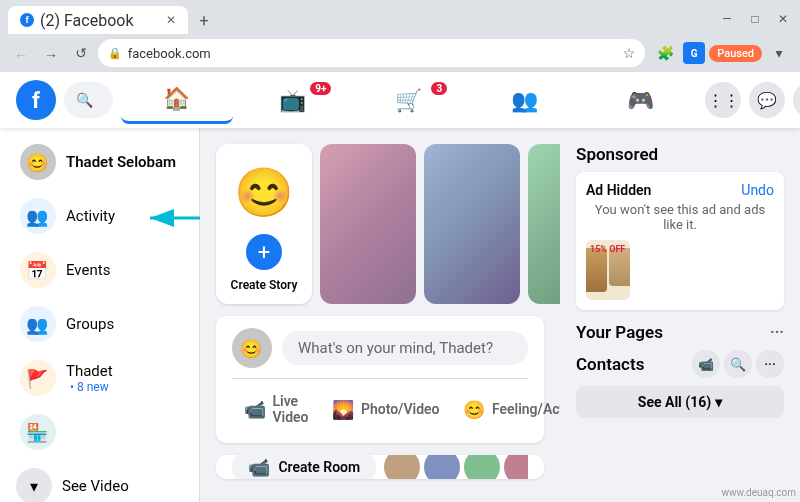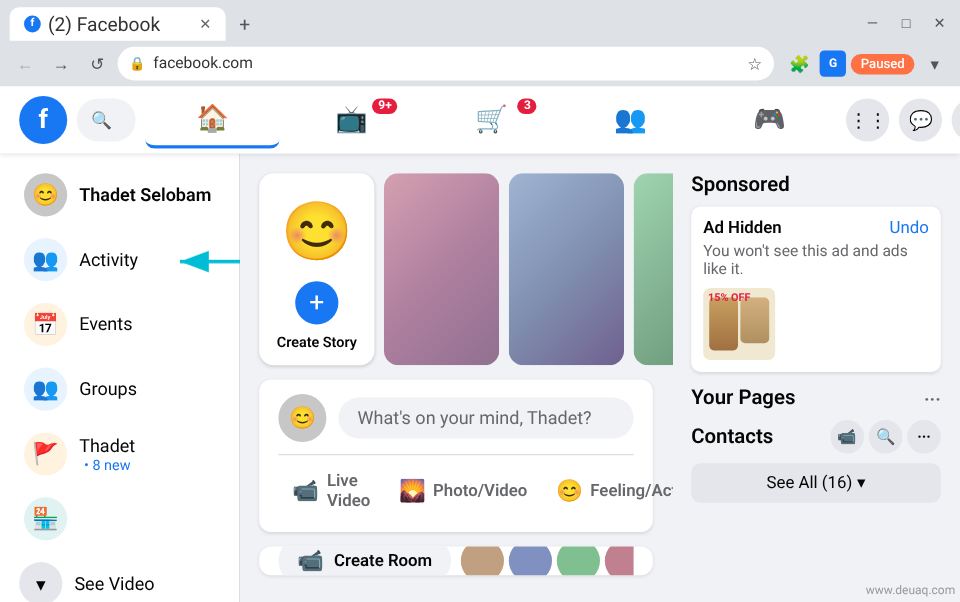--- a/index.html
+++ b/index.html
@@ -95,37 +95,37 @@
     .contact-avatar.c2 { background: #8090c0; }
     .contact-avatar.c3 { background: #80c090; }
     .contact-avatar.c4 { background: #c08090; }
 
     
     .post-preview { background: white; border-radius: 10px; box-shadow: 0 1px 3px rgba(0,0,0,0.1); overflow: hidden; }
 
     
     .fb-right { width: 240px; padding: 16px; overflow-y: auto; flex-shrink: 0; }
     .sponsored-header { font-size: 17px; font-weight: 600; color: #050505; margin-bottom: 8px; }
-    .ad-box { background: white; border-radius: 8px; padding: 10px; margin-bottom: 12px; box-shadow: 0 1px 3px rgba(0,0,0,0.1); }
+    .ad-box { background: white; border-radius: 8px; padding: 10px; margin-bottom: 12px; box-shadow: 0 1px 3px rgba(0,0,0,0.1); text-align: center; }
     .ad-hidden-row { display: flex; justify-content: space-between; align-items: center; margin-bottom: 4px; }
     .ad-hidden-label { font-size: 14px; font-weight: 600; color: #050505; }
     .ad-undo { font-size: 14px; color: #1877f2; cursor: pointer; }
     .ad-desc { font-size: 13px; color: #65676b; margin-bottom: 8px; }
     .ad-product { display: flex; gap: 8px; align-items: center; }
-    .ad-img { width: 60px; height: 60px; background: #f0e8d0; border-radius: 6px; display: flex; align-items: center; justify-content: center; font-size: 24px; position: relative; overflow: hidden; }
+    .ad-img { width: 44px; height: 60px; background: #f0e8d0; border-radius: 6px; display: flex; align-items: center; justify-content: center; font-size: 24px; position: relative; overflow: hidden; }
     .ad-img-inner { display: flex; gap: 2px; }
     .ad-figure { width: 24px; height: 44px; background: linear-gradient(180deg, #c8a060 0%, #a07040 100%); border-radius: 4px; }
     .ad-info { flex: 1; }
     .ad-brand { font-size: 14px; font-weight: 600; color: #050505; }
     .ad-domain { font-size: 12px; color: #65676b; }
     .your-pages { font-size: 17px; font-weight: 600; color: #050505; margin-bottom: 8px; display: flex; justify-content: space-between; align-items: center; }
     .contacts-header { font-size: 17px; font-weight: 600; color: #050505; margin-bottom: 8px; display: flex; justify-content: space-between; align-items: center; gap: 8px; }
     .contact-actions { display: flex; gap: 4px; }
     .contact-action-btn { width: 28px; height: 28px; border-radius: 50%; background: #e4e6eb; display: flex; align-items: center; justify-content: center; font-size: 13px; cursor: pointer; }
-    .see-all-btn { display: flex; align-items: center; justify-content: center; background: #e4e6eb; border-radius: 8px; padding: 8px; font-size: 14px; font-weight: 400; color: #050505; cursor: pointer; gap: 4px; }
+    .see-all-btn { display: flex; align-items: center; justify-content: center; background: #e4e6eb; border-radius: 8px; padding: 8px; font-size: 14px; font-weight: 700; color: #050505; cursor: pointer; gap: 4px; }
     .more-options { font-size: 16px; color: #65676b; cursor: pointer; }
 
     
     .story-bg-1 { background: linear-gradient(135deg, #d4a0b0 0%, #b080a0 50%, #907090 100%); width: 96px; height: 160px; }
     .story-bg-2 { background: linear-gradient(135deg, #a0b4d4 0%, #8090b0 50%, #706090 100%); width: 96px; height: 160px; }
     .story-bg-3 { background: linear-gradient(135deg, #a0d4b0 0%, #80b090 50%, #609070 100%); width: 96px; height: 160px; }
 
     
     ::-webkit-scrollbar { width: 0; }
   </style>

